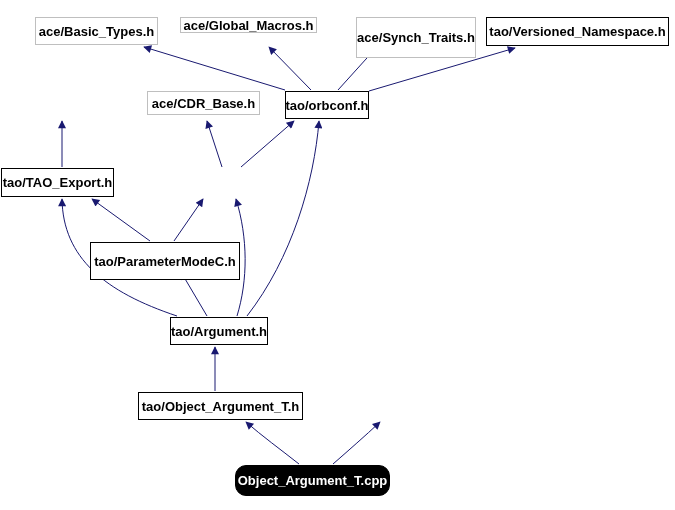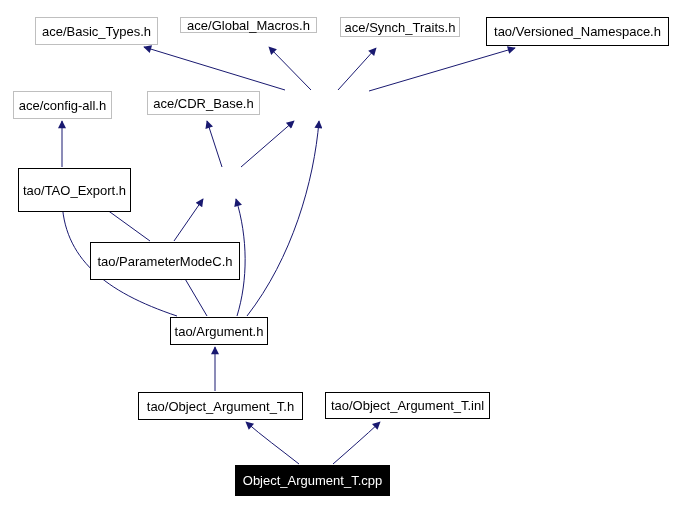--- a/index.html
+++ b/index.html
@@ -14,26 +14,28 @@
   .node{
     position:absolute;
     display:flex;align-items:center;justify-content:center;
     box-sizing:border-box;
     background:#ffffff;
     border:1px solid #bfbfbf;
     color:#000000;
     font-size:13px;
     white-space:nowrap;
     line-height:1;
+    font-weight:bold;
   }
   .node.documented{border-color:#000000;}
   .node.focus{
     background:#000000;
     border-color:#000000;
     color:#ffffff;
+    border-radius:11px;
   }
 </style>
 </head>
 <body>
 
 <div id="canvas">
 
   <svg id="edges" width="675" height="510" viewBox="0 0 675 510">
     <defs>
       <marker id="arrow" viewBox="0 0 10 10" refX="9" refY="5" markerWidth="10" markerHeight="8" orient="auto">
@@ -57,35 +59,34 @@
       <path d="M 311,90 L 269,47" marker-end="url(#arrow)"></path>
       <path d="M 338,90 L 376,48" marker-end="url(#arrow)"></path>
       <path d="M 369,91 L 515,48" marker-end="url(#arrow)"></path>
     </g>
   </svg>
 
   <div class="node" style="left:35px;top:17px;width:123px;height:28px">ace/Basic_Types.h</div>
 
   <div class="node" style="left:180px;top:17px;width:137px;height:16px">ace/Global_Macros.h</div>
 
-  <div class="node" style="left:340px;top:17px;width:120px;height:20px">ace/Synch_Traits.h</div>
+  <div class="node" style="left:356px;top:17px;width:120px;height:41px">ace/Synch_Traits.h</div>
 
   <div class="node documented" style="left:486px;top:17px;width:183px;height:29px">tao/Versioned_Namespace.h</div>
 
-  <div class="node" style="left:13px;top:91px;width:99px;height:28px">ace/config-all.h</div>
 
   <div class="node" style="left:147px;top:91px;width:113px;height:24px">ace/CDR_Base.h</div>
 
+  <div class="node documented" style="left:285px;top:91px;width:84px;height:28px">tao/orbconf.h</div>
 
-  <div class="node documented" style="left:18px;top:168px;width:113px;height:44px">tao/TAO_Export.h</div>
+  <div class="node documented" style="left:1px;top:168px;width:113px;height:29px">tao/TAO_Export.h</div>
 
 
   <div class="node documented" style="left:90px;top:242px;width:150px;height:38px">tao/ParameterModeC.h</div>
 
   <div class="node documented" style="left:170px;top:317px;width:98px;height:28px">tao/Argument.h</div>
 
   <div class="node documented" style="left:138px;top:392px;width:165px;height:28px">tao/Object_Argument_T.h</div>
 
-  <div class="node documented" style="left:325px;top:392px;width:165px;height:27px">tao/Object_Argument_T.inl</div>
 
   <div class="node focus" style="left:235px;top:465px;width:155px;height:31px">Object_Argument_T.cpp</div>
 
 </div>
 
 </body></html>

